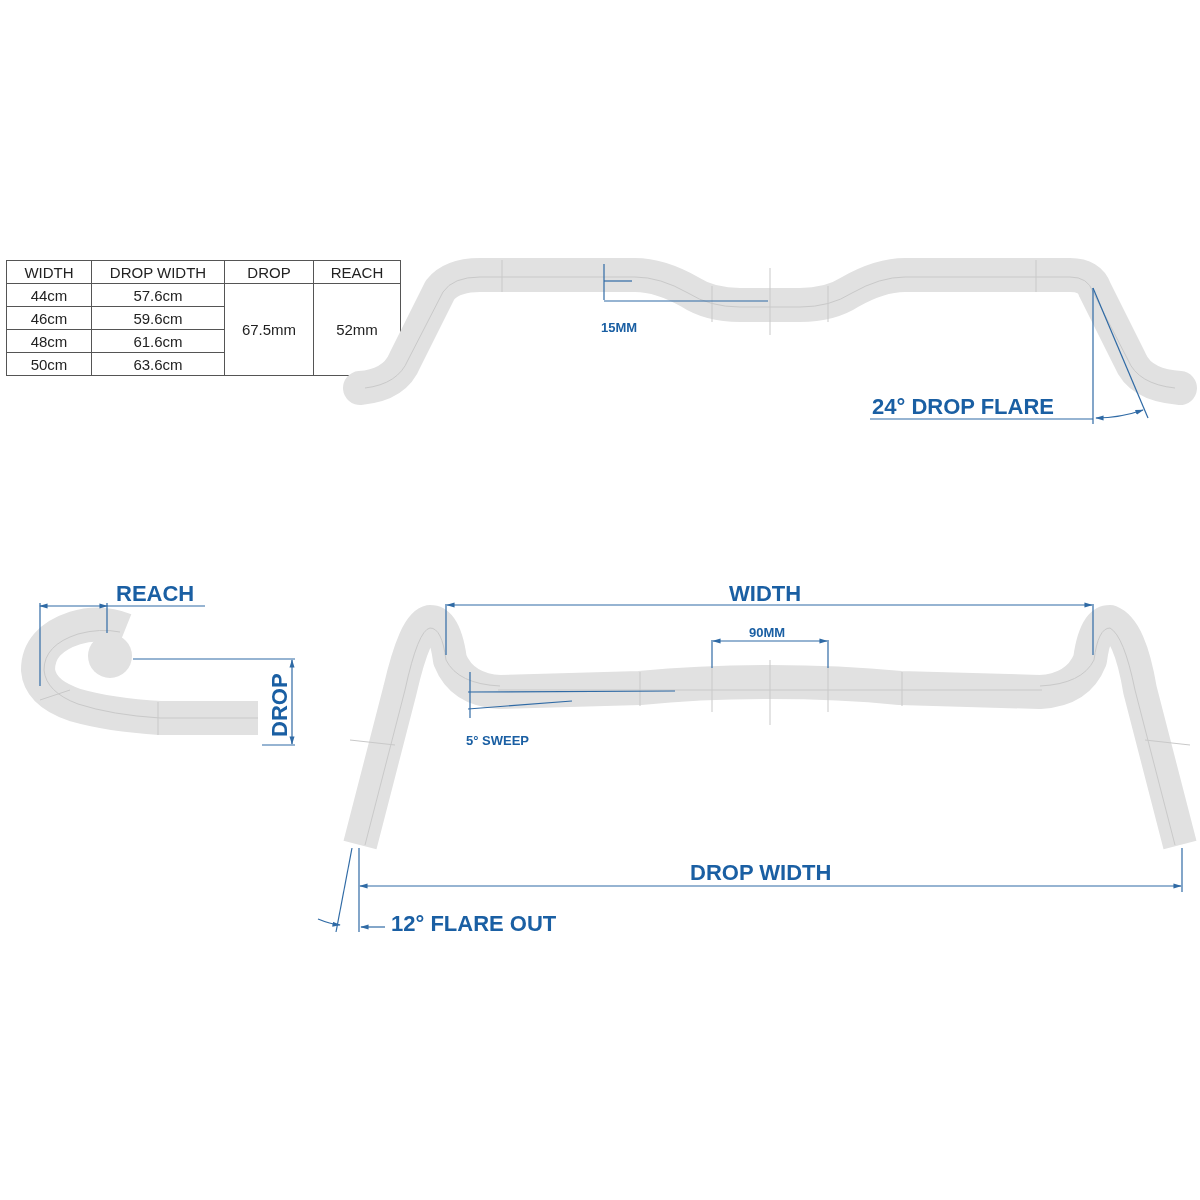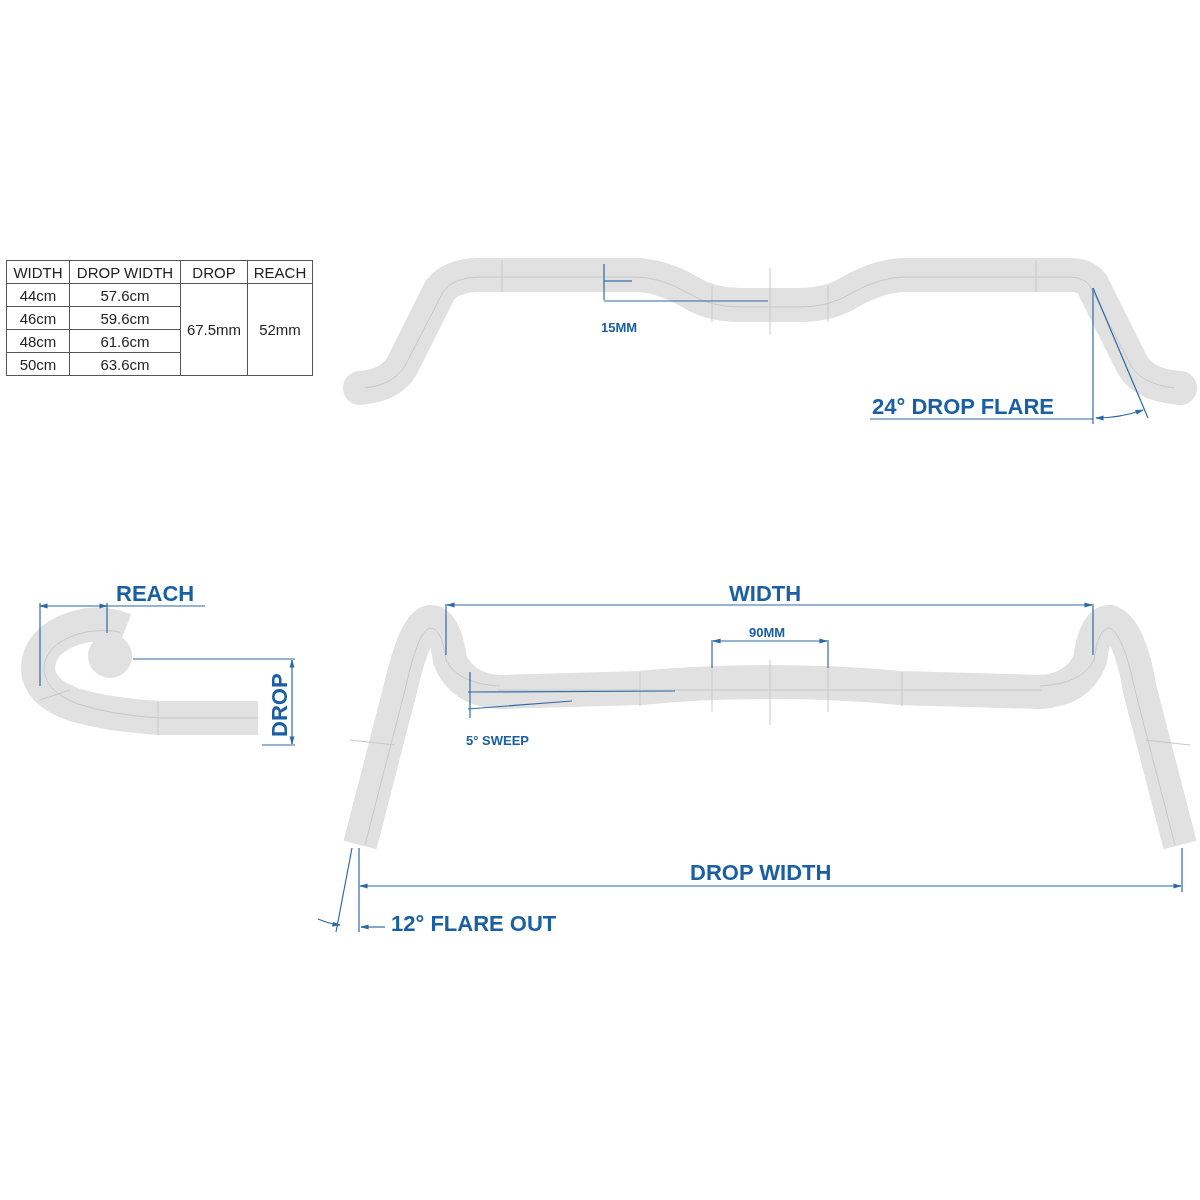--- a/index.html
+++ b/index.html
@@ -1,18 +1,18 @@
 <!DOCTYPE html>
 <html><head>
 <meta charset="utf-8">
 <style>
   html, body { margin: 0; padding: 0; background: #ffffff; }
   body { width: 1200px; height: 1200px; position: relative; overflow: hidden; font-family: "Liberation Sans", sans-serif; }
   #spec-table { position: absolute; left: 6px; top: 260px; border-collapse: collapse; font-family: "Liberation Sans", sans-serif; font-size: 15px; color: #222; }
-  #spec-table th, #spec-table td { border: 1.5px solid #555; padding: 0 3px; height: 22px; text-align: center; font-weight: normal; white-space: nowrap; }
+  #spec-table th, #spec-table td { border: 1.5px solid #555; padding: 0 14px; height: 22px; text-align: center; font-weight: normal; white-space: nowrap; }
   #spec-table th { padding: 0 2px; }
   svg#diagram { position: absolute; left: 0; top: 0; }
   .lbl { font-family: "Liberation Sans", sans-serif; font-weight: bold; fill: #1a5fa3; }
   .bar { fill: #e1e1e1; stroke: none; }
   .seg { stroke: #c9c9c9; stroke-width: 1; fill: none; }
   .dim { stroke: #2f6aa5; stroke-width: 1.2; fill: none; }
   .arrow { fill: #2f6aa5; }
 </style>
 </head>
 <body>

